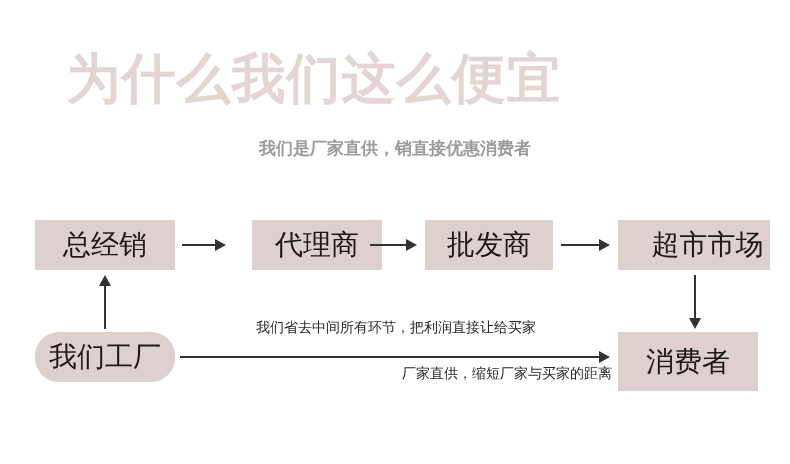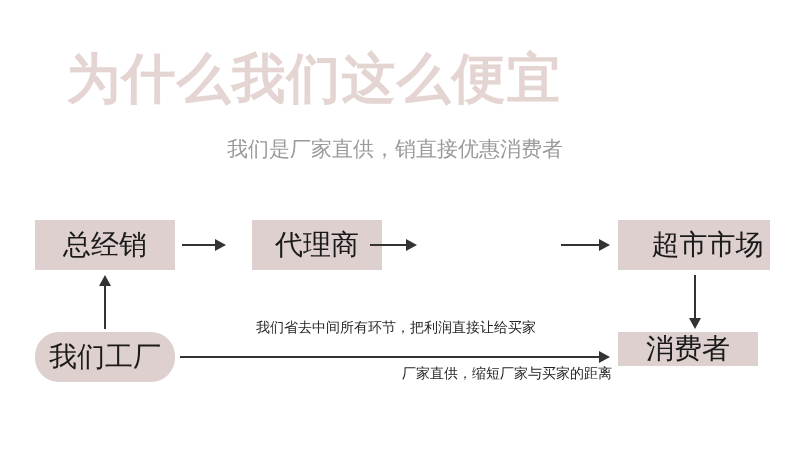--- a/index.html
+++ b/index.html
@@ -34,23 +34,23 @@
     letter-spacing: 1px;
     color: #e4d5d2;
     white-space: nowrap;
   }
   .subtitle {
     position: absolute;
     left: 0;
     top: 132px;
     width: 790px;
     text-align: center;
-    font-size: 21px;
+    font-size: 17px;
     line-height: 34px;
-    font-weight: normal;
+    font-weight: bold;
     color: #9a9a9a;
     white-space: nowrap;
   }
 
   
   .diagram {
     position: absolute;
     left: 0;
     top: 0;
     width: 790px;
@@ -68,21 +68,21 @@
     white-space: nowrap;
     box-sizing: border-box;
   }
   
   .n-zongjingxiao { left: 35px;  top: 220px; width: 140px; height: 50px; }
   .n-dailishang   { left: 232px; top: 220px; width: 130px; height: 50px; margin-left: 20px; }
   .n-pifashang    { left: 425px; top: 220px; width: 128px; height: 50px; }
   .n-chaoshi      { left: 618px; top: 220px; width: 152px; height: 50px; padding-left: 27px; }
   
   .n-gongchang    { left: 35px;  top: 332px; width: 140px; height: 50px; border-radius: 24px; }
-  .n-xiaofeizhe   { left: 618px; top: 332px; width: 140px; height: 34px; }
+  .n-xiaofeizhe   { left: 618px; top: 332px; width: 140px; height: 59px; }
 
   
   .h-arrow {
     position: absolute;
     height: 14px;
   }
   .h-arrow .shaft {
     position: absolute;
     left: 0;
     top: 6px;
@@ -170,20 +170,21 @@
   <div class="title">为什么我们这么便宜</div>
 
   <div class="subtitle">我们是厂家直供，销直接优惠消费者</div>
 
   <div class="diagram">
 
     <div class="node n-zongjingxiao">总经销</div>
 
     <div class="node n-dailishang">代理商</div>
 
+    <div class="node n-pifashang">批发商</div>
 
     <div class="node n-chaoshi">超市市场</div>
 
     <div class="node n-gongchang">我们工厂</div>
 
     <div class="node n-xiaofeizhe">消费者</div>
 
     <div class="h-arrow ha1">
       <div class="shaft"></div>
       <div class="head"></div>

